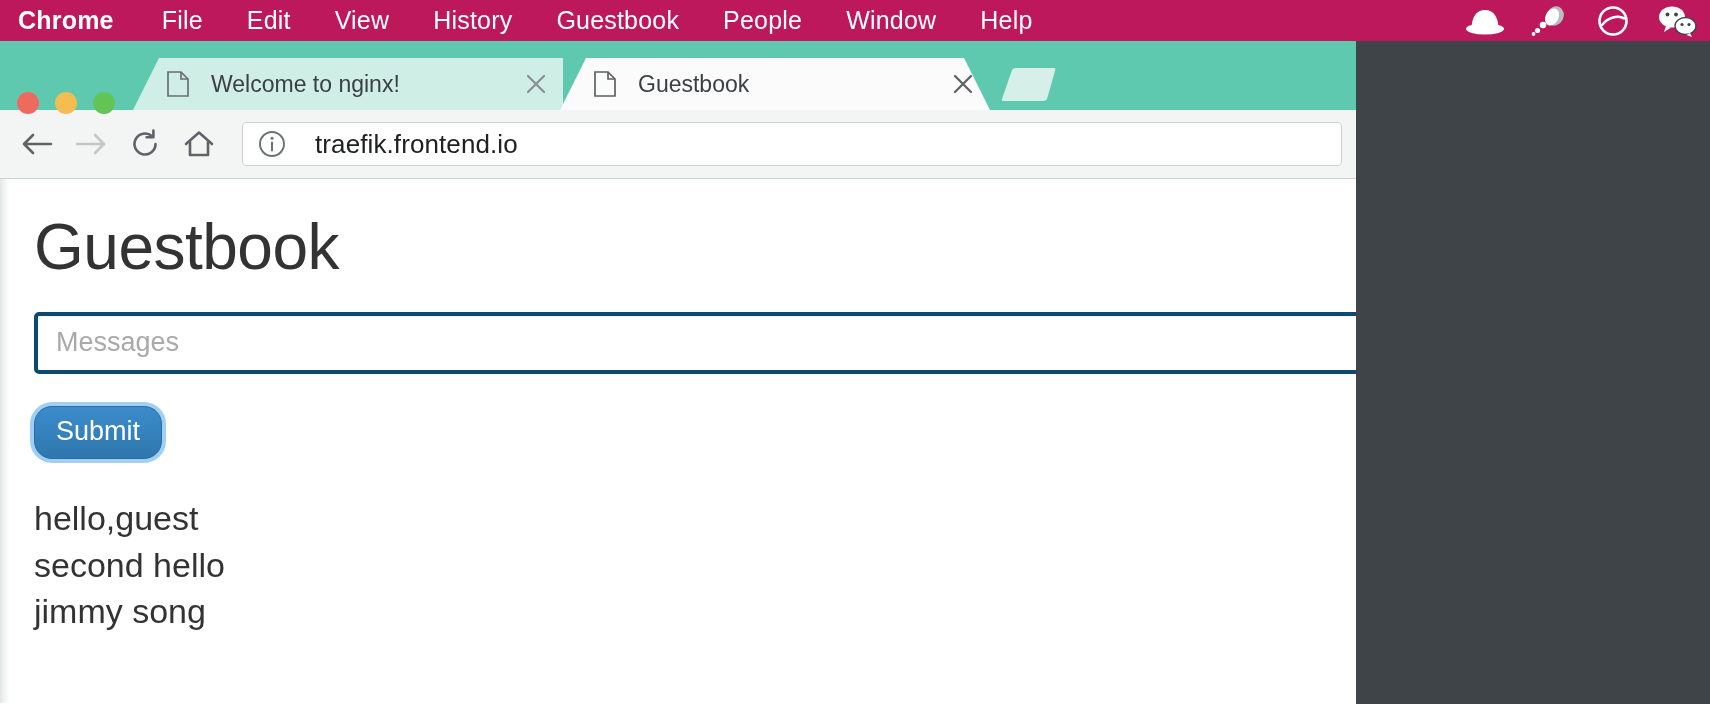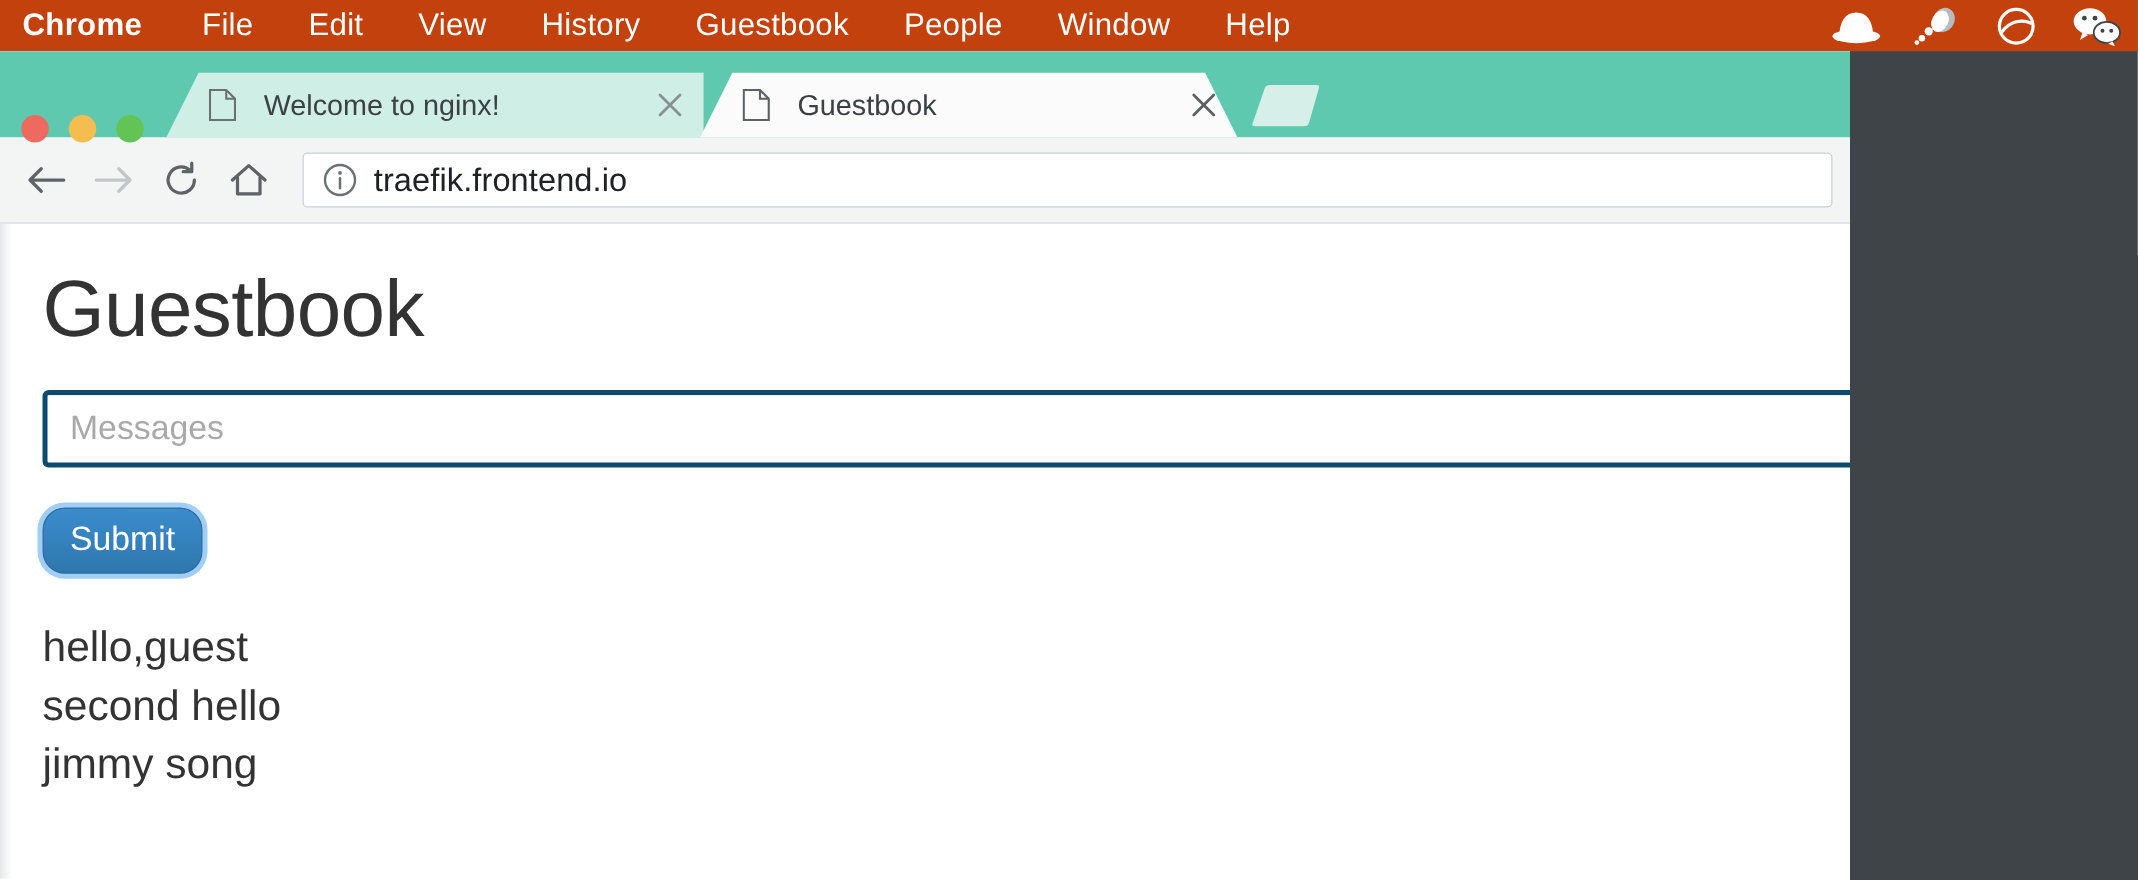--- a/index.html
+++ b/index.html
@@ -7,21 +7,21 @@
     width: 1710px; height: 704px;
     font-family: "Liberation Sans", sans-serif;
     background: #3f4448;
     overflow: hidden;
   }
 
   
   .menubar {
     position: absolute; top: 0; left: 0;
     width: 1710px; height: 41px;
-    background: #c2410c;
+    background: #be185d;
     display: flex; align-items: center;
   }
   .menubar-left { display: flex; align-items: center; height: 41px; }
   .menu-item {
     color: #ffffff;
     font-size: 25px;
     padding: 0 22px;
     line-height: 41px;
     white-space: nowrap;
     letter-spacing: .2px;
@@ -33,21 +33,21 @@
     height: 41px;
     padding-right: 12px;
     gap: 22px;
   }
   .status-icon { display: flex; align-items: center; justify-content: center; width: 42px; height: 41px; }
 
   
   .chrome-window {
     position: absolute;
     top: 41px; left: 0;
-    width: 1480px;
+    width: 1356px;
     height: 663px;
     background: #ffffff;
     overflow: hidden;
   }
 
   
   .tabstrip {
     position: relative;
     height: 69px;
     background: #5fc9b0;
@@ -124,20 +124,21 @@
     flex: 1;
     height: 44px;
     margin-left: 16px;
     background: #ffffff;
     border: 1px solid #ccd0d3;
     border-radius: 4px;
     display: flex;
     align-items: center;
     padding: 0 14px;
     overflow: hidden;
+    gap: 16px;
   }
   .omnibox-icon { flex: 0 0 30px; display: flex; align-items: center; justify-content: center; margin-right: 12px; }
   .omnibox-text {
     font-size: 26px;
     color: #202124;
     white-space: nowrap;
     letter-spacing: .1px;
   }
 
   

